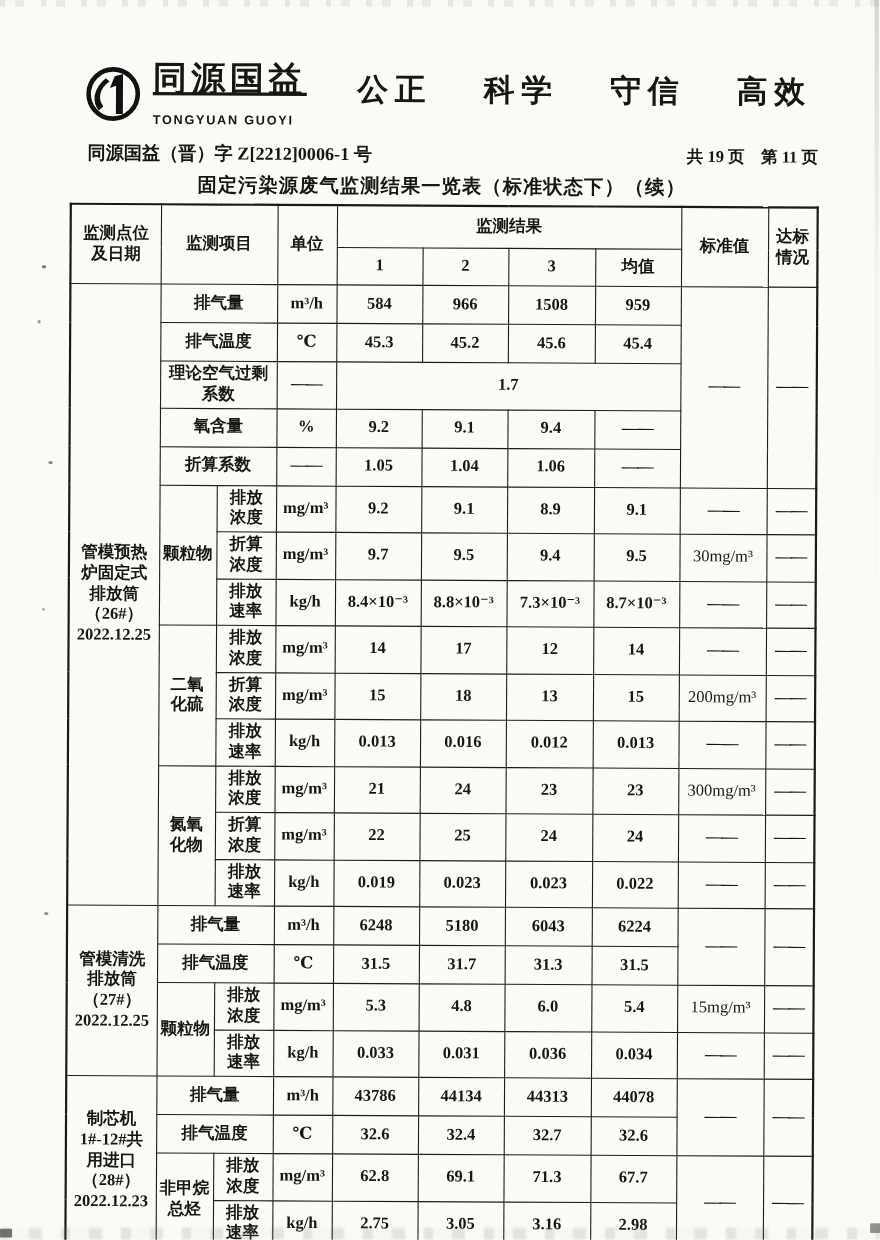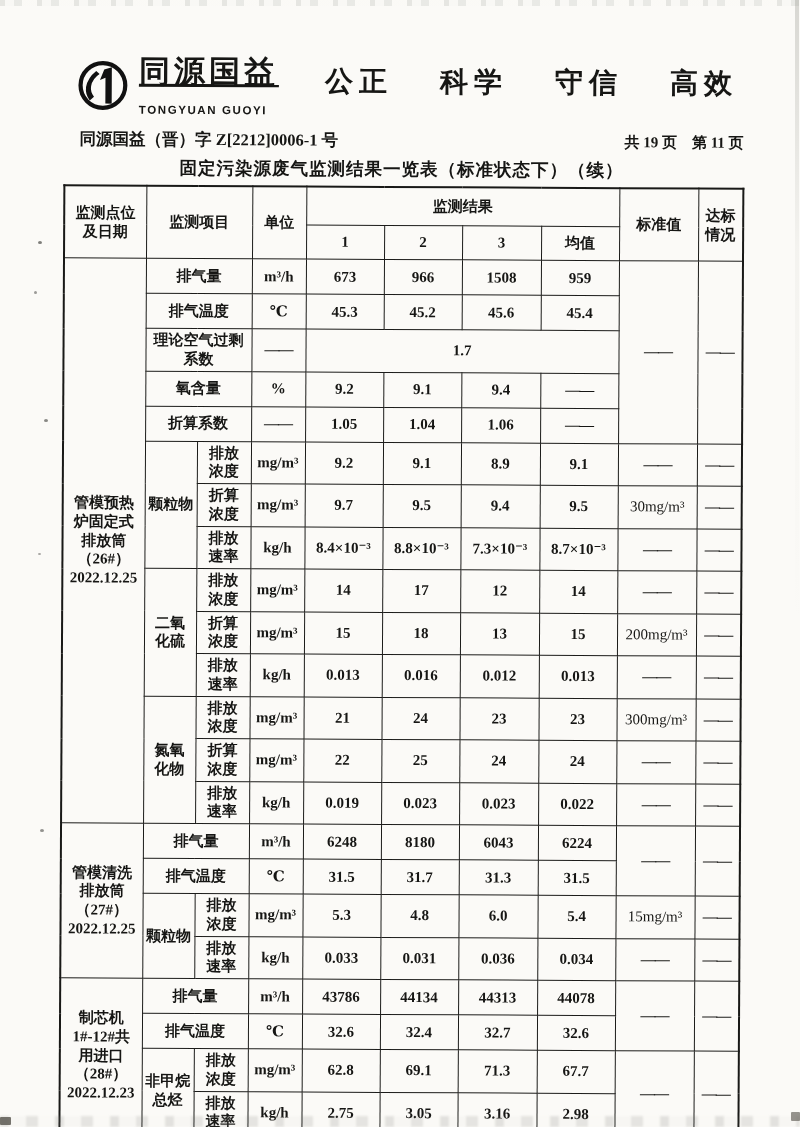--- a/index.html
+++ b/index.html
@@ -133,21 +133,21 @@
             <td class="hd">均值</td>
           </tr>
           <tr class="row2">
             <td rowspan="14" class="pt">管模预热
 炉固定式
 排放筒
 （26#）
 2022.12.25</td>
             <td colspan="2" class="lbl">排气量</td>
             <td class="unit">m³/h</td>
-            <td class="num">673</td>
+            <td class="num">584</td>
             <td class="num">966</td>
             <td class="num">1508</td>
             <td class="num">959</td>
             <td rowspan="5" class="dash">——</td>
             <td rowspan="5" class="dash">——</td>
           </tr>
           <tr class="row3">
             <td colspan="2" class="lbl">排气温度</td>
             <td class="unit">℃</td>
             <td class="num">45.3</td>
@@ -282,21 +282,21 @@
             <td class="dash">——</td>
           </tr>
           <tr class="row16">
             <td rowspan="4" class="pt">管模清洗
 排放筒
 （27#）
 2022.12.25</td>
             <td colspan="2" class="lbl">排气量</td>
             <td class="unit">m³/h</td>
             <td class="num">6248</td>
-            <td class="num">8180</td>
+            <td class="num">5180</td>
             <td class="num">6043</td>
             <td class="num">6224</td>
             <td rowspan="2" class="dash">——</td>
             <td rowspan="2" class="dash">——</td>
           </tr>
           <tr class="row17">
             <td colspan="2" class="lbl">排气温度</td>
             <td class="unit">℃</td>
             <td class="num">31.5</td>
             <td class="num">31.7</td>

